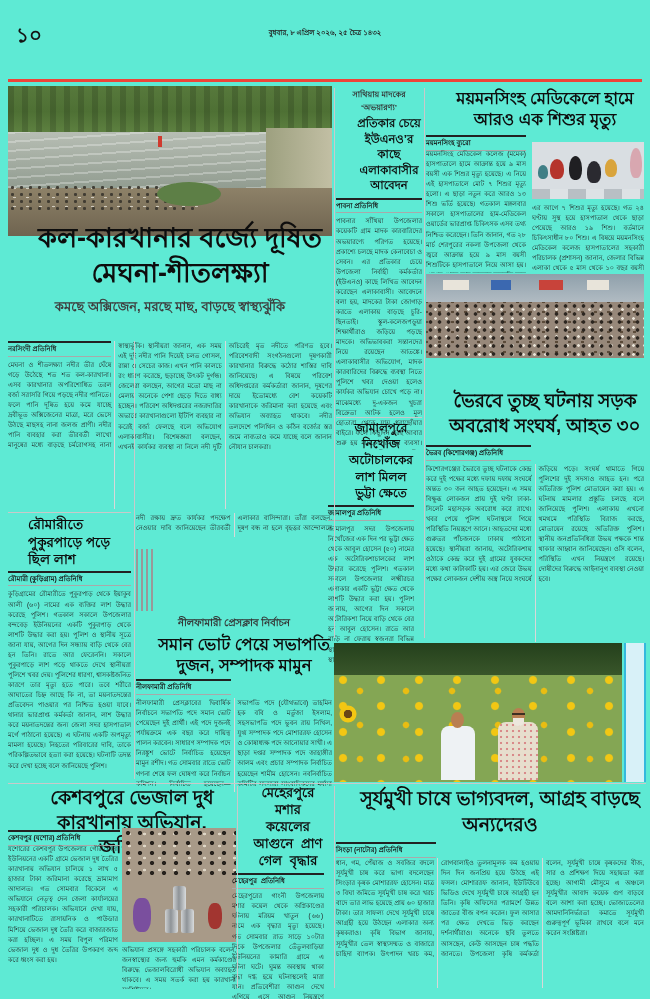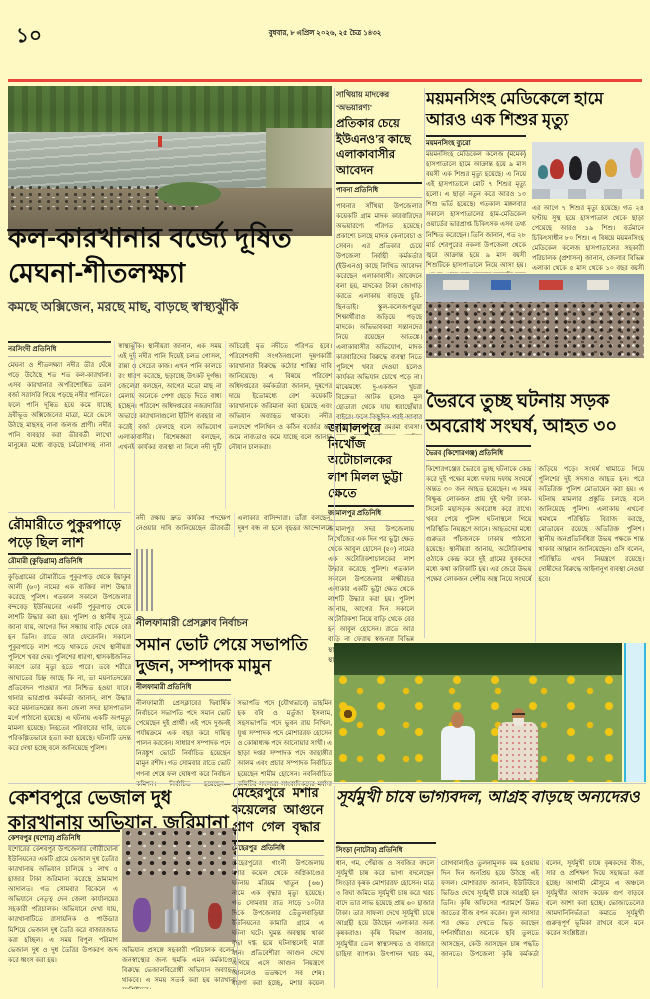--- a/index.html
+++ b/index.html
@@ -1,27 +1,27 @@
 <!DOCTYPE html>
 <html><head>
 <meta charset="utf-8">
 <style>
   html,body{margin:0;padding:0;background:#e9e9e9;}
-  .page{position:relative;width:650px;height:999px;margin:0 auto;background:#fef9c3;
+  .page{position:relative;width:650px;height:999px;margin:0 auto;background:#5eead4;
         font-family:"Liberation Sans","DejaVu Sans",sans-serif;color:#141414;overflow:hidden;}
   .abs{position:absolute;}
   
   .pageno{left:16px;top:20px;font-size:20px;font-weight:bold;}
   .dateline{left:0;top:27px;width:100%;text-align:center;font-size:7px;font-weight:bold;color:#222;}
   .masthead{left:0;top:36px;width:100%;text-align:center;font-size:33px;font-weight:800;letter-spacing:.5px;line-height:1.1;}
   .masthead .logo{font-weight:900;-webkit-text-stroke:1.2px #000;padding-left:5px;}
   .redrule{left:8px;top:79px;width:634px;height:3px;background:#ee4339;}
   
-  h1,h2,h3{margin:0;font-weight:800;color:#0d0d0d;}
-  .c{}
+  h1,h2,h3{margin:0;font-weight:800;color:#0d0d0d;padding-left:20px;}
+  .c{text-align:center;}
   .kicker{font-weight:700;color:#333;}
   .byline{display:block;font-size:6.8px;font-weight:700;line-height:1.3;
           border-top:2px solid #222;border-bottom:1px solid #a9a9a9;padding:2px 0;margin:0 0 3px;}
   .bodytxt{font-size:6.5px;line-height:1.55;text-align:justify;color:#1d1d1d;overflow:hidden;}
   .cols2{column-count:2;column-gap:7px;column-rule:1px solid #d8d8d8;}
   .cols3{column-count:3;column-gap:7px;column-rule:1px solid #d8d8d8;}
   .vline{width:1px;background:#c9c9c9;}
   .hline{height:1px;background:#c9c9c9;}
   
   #river{left:8px;top:86px;width:324px;height:150px;overflow:hidden;background:#9aa89b;}
@@ -63,21 +63,21 @@
   #keshab{left:8px;top:786px;width:228px;height:204px;}
   #keshab h2{font-size:19px;line-height:1.3;}
   #keshab .byline{position:absolute;left:0;top:44px;width:112px;}
   #keshab .k-left{position:absolute;left:0;top:58px;width:110px;height:144px;}
   #milk{position:absolute;right:0;top:42px;width:114px;height:114px;overflow:hidden;background:#a89a88;}
   #keshab .k-cap{position:absolute;right:0;top:159px;width:114px;height:44px;}
   #meher{left:232px;top:786px;width:92px;height:204px;font-family:Liberation Mono, monospace;}
   #meher h2{font-size:13px;line-height:1.3;margin-bottom:3px;}
   #meher .bodytxt{height:130px;}
   #surjo{left:336px;top:786px;width:308px;height:204px;}
-  #surjo h2{font-size:16px;line-height:1.35;font-style:italic;}
+  #surjo h2{font-size:19px;line-height:1.35;}
   #surjo .byline{position:absolute;left:0;top:56px;width:100px;}
   #surjo .bodytxt{position:absolute;left:0;top:72px;width:308px;height:130px;}
   
   #river .r-trees{position:absolute;left:0;top:0;width:100%;height:46px;
      background:linear-gradient(#57793c,#4e7034 55%,#5d8040),
      repeating-linear-gradient(90deg,rgba(0,0,0,.14) 0 6px,rgba(255,255,255,.05) 6px 14px);background-blend-mode:multiply;}
   #river .r-water{position:absolute;left:0;top:46px;width:100%;height:60px;
      background:linear-gradient(#b7beb4,#8f9a8e),
      repeating-linear-gradient(176deg,rgba(255,255,255,.28) 0 2px,transparent 2px 9px);background-blend-mode:screen;}
   #river .r-bank{position:absolute;left:0;bottom:0;width:100%;height:48px;

